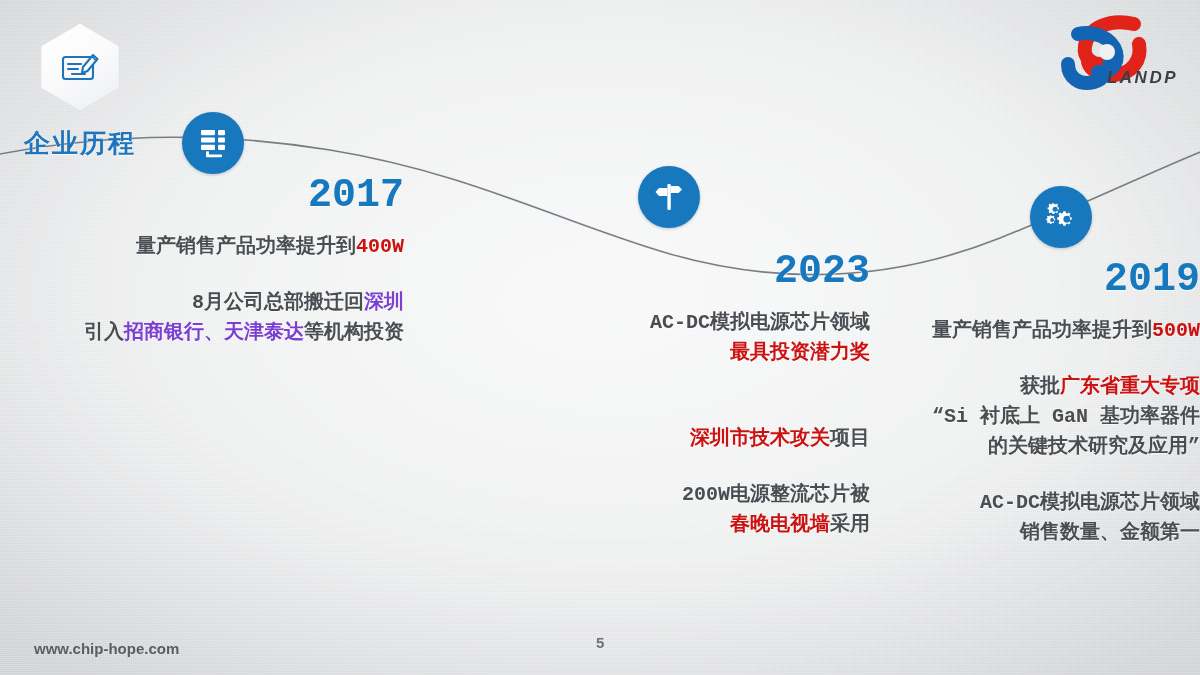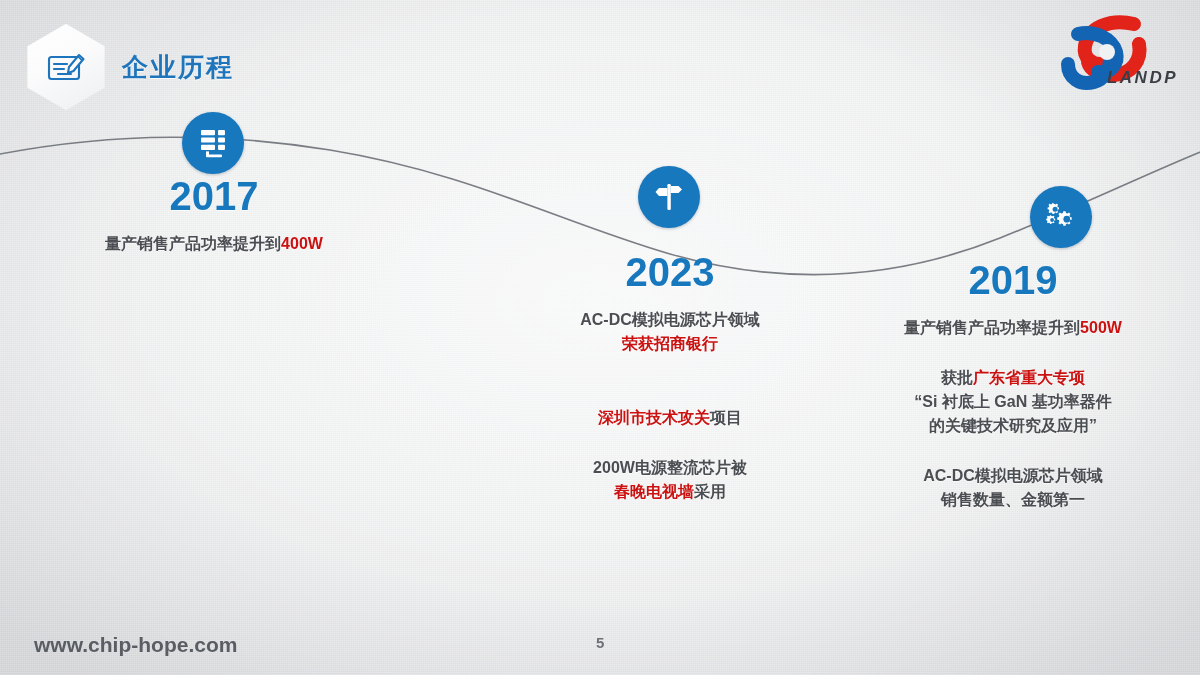--- a/index.html
+++ b/index.html
@@ -42,20 +42,21 @@
 
   
   #header {
     position: absolute;
     left: 24px;
     top: 22px;
     display: flex;
     align-items: center;
     gap: 14px;
     z-index: 6;
+    flex-direction: column;
   }
   .hexwrap {
     position: relative;
     width: 84px;
     height: 90px;
     display: flex;
     align-items: center;
     justify-content: center;
   }
   .hexwrap .hexbg {
@@ -117,49 +118,50 @@
     display: flex;
     align-items: center;
     justify-content: center;
     z-index: 4;
     box-shadow: 0 1px 3px rgba(30,60,90,.28);
   }
 
   
   .col {
     position: absolute;
-    text-align: center;
+    text-align: right;
     z-index: 3;
+    font-family: Liberation Mono, monospace;
   }
   .year {
     font-size: 40px;
     font-weight: bold;
     color: #1878be;
     line-height: 1;
     margin-bottom: 16px;
     text-shadow: 0 1px 1px rgba(255,255,255,.8);
   }
   .para {
-    font-size: 16px;
+    font-size: 20px;
     font-weight: bold;
     color: #4a4d52;
     line-height: 1.5;
     margin: 8px 0 26px 0;
     text-shadow: 0 1px 1px rgba(255,255,255,.7);
   }
   .para:last-child { margin-bottom: 0; }
   .hl-red { color: #cc1111; }
   .hl-purple { color: #7b3fd4; }
 
   
   #site {
     position: absolute;
     left: 34px;
     bottom: 18px;
-    font-size: 21px;
+    font-size: 15px;
     font-weight: bold;
     color: #5a5e64;
     z-index: 6;
   }
   #pageno {
     position: absolute;
     left: 596px;
     bottom: 24px;
     font-size: 15px;
     font-weight: bold;
@@ -239,27 +241,28 @@
         <path d="M 7.6 16 l 1.1 .3 .8 -.6 1 1 -.6 .8 .3 1.1 1 .2 0 1.4 -1 .2 -.3 1.1 .6 .8 -1 1 -.8 -.6 -1.1 .3 -.2 1 -1.4 0 -.2 -1 -1.1 -.3 -.8 .6 -1 -1 .6 -.8 -.3 -1.1 -1 -.2 0 -1.4 1 -.2 .3 -1.1 -.6 -.8 1 -1 .8 .6 1.1 -.3 .2 -1 z"></path>
         <circle cx="8.1" cy="20" r="1.9" fill="#1878be"></circle>
       </g>
     </svg>
   </div>
 
   <div class="col" style="left:24px; top:176px; width:380px;">
     <div class="year">2017</div>
     <div class="body">
         <div class="para"><span>量产销售产品功率提升到</span><span class="hl-red">400W</span></div>
+        <div class="para"><span>8月公司总部搬迁回</span><span class="hl-purple">深圳</span><br><span>引入</span><span class="hl-purple">招商银行、天津泰达</span><span>等机构投资</span></div>
       </div>
   </div>
 
   <div class="col" style="left:470px; top:252px; width:400px;">
     <div class="year">2023</div>
     <div class="body">
-        <div class="para"><span>AC-DC模拟电源芯片领域</span><br><span class="hl-red">荣获招商银行</span></div>
+        <div class="para"><span>AC-DC模拟电源芯片领域</span><br><span class="hl-red">最具投资潜力奖</span></div>
         <div class="para"><br><span class="hl-red">深圳市技术攻关</span><span>项目</span></div>
         <div class="para"><span>200W电源整流芯片被</span><br><span class="hl-red">春晚电视墙</span><span>采用</span></div>
       </div>
   </div>
 
   <div class="col" style="left:826px; top:260px; width:374px;">
     <div class="year">2019</div>
     <div class="body">
         <div class="para"><span>量产销售产品功率提升到</span><span class="hl-red">500W</span></div>
         <div class="para"><span>获批</span><span class="hl-red">广东省重大专项</span><br><span>“Si 衬底上 GaN 基功率器件</span><br><span>的关键技术研究及应用”</span></div>

